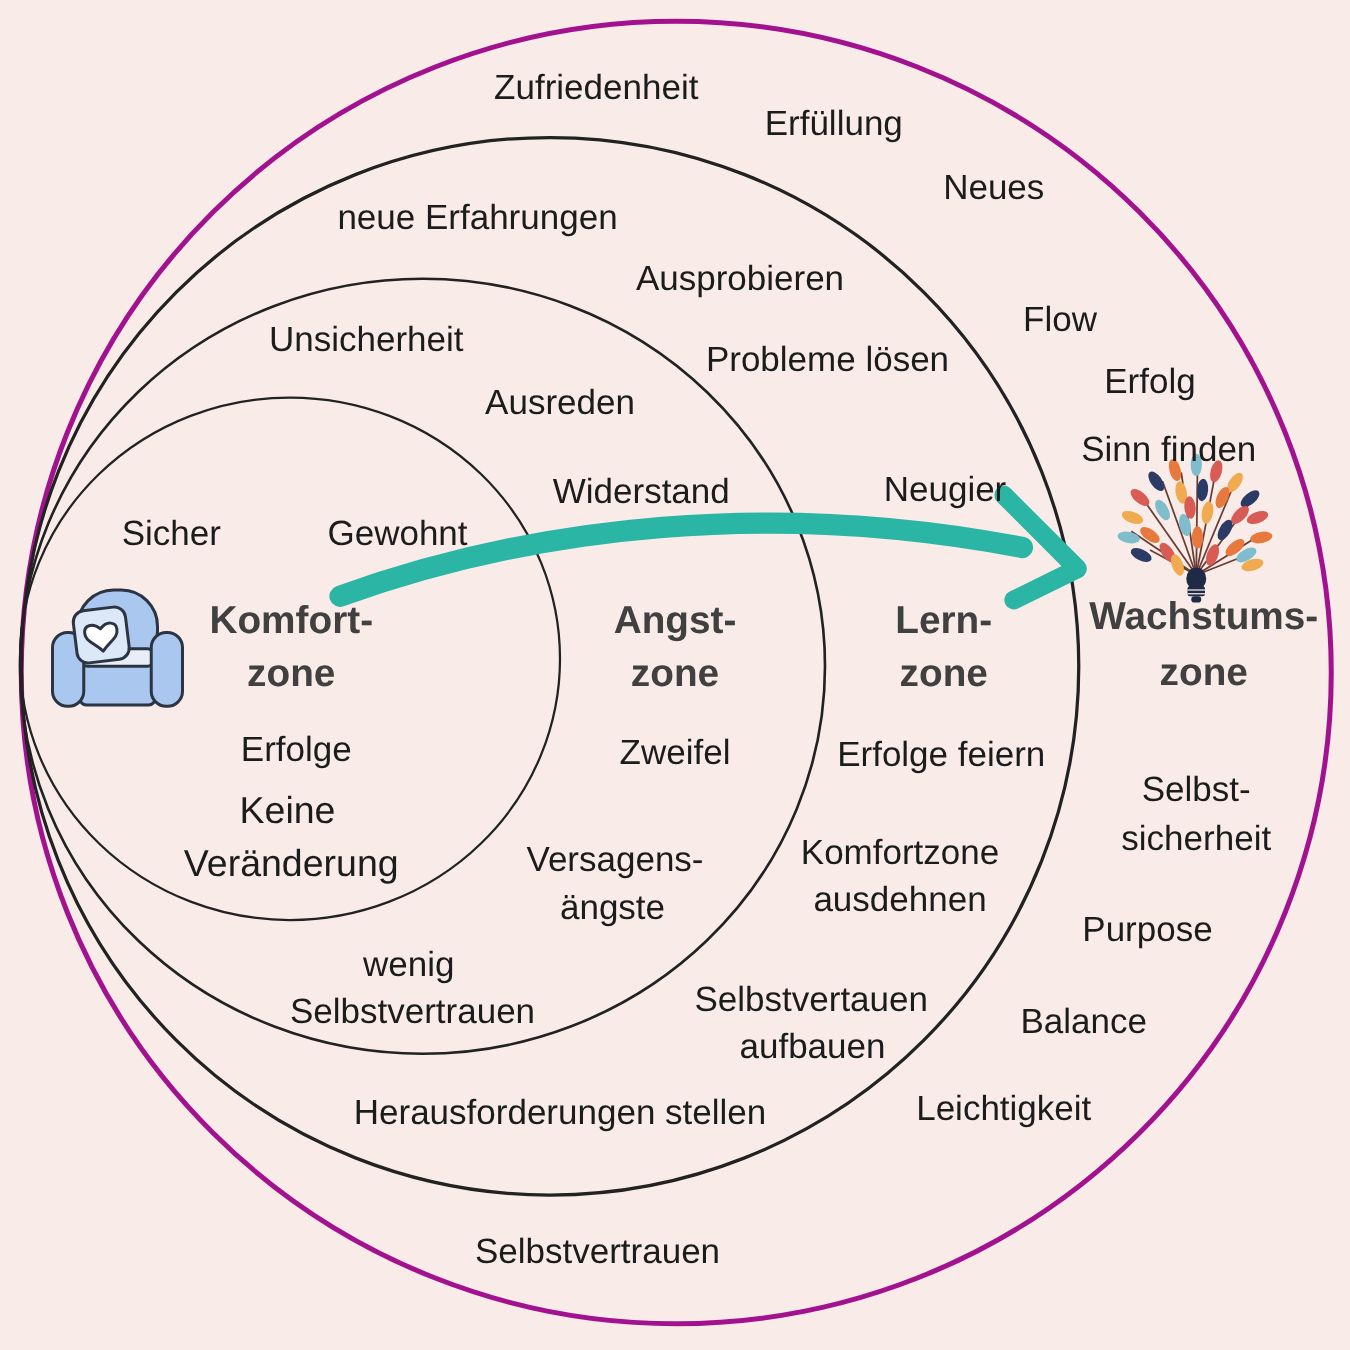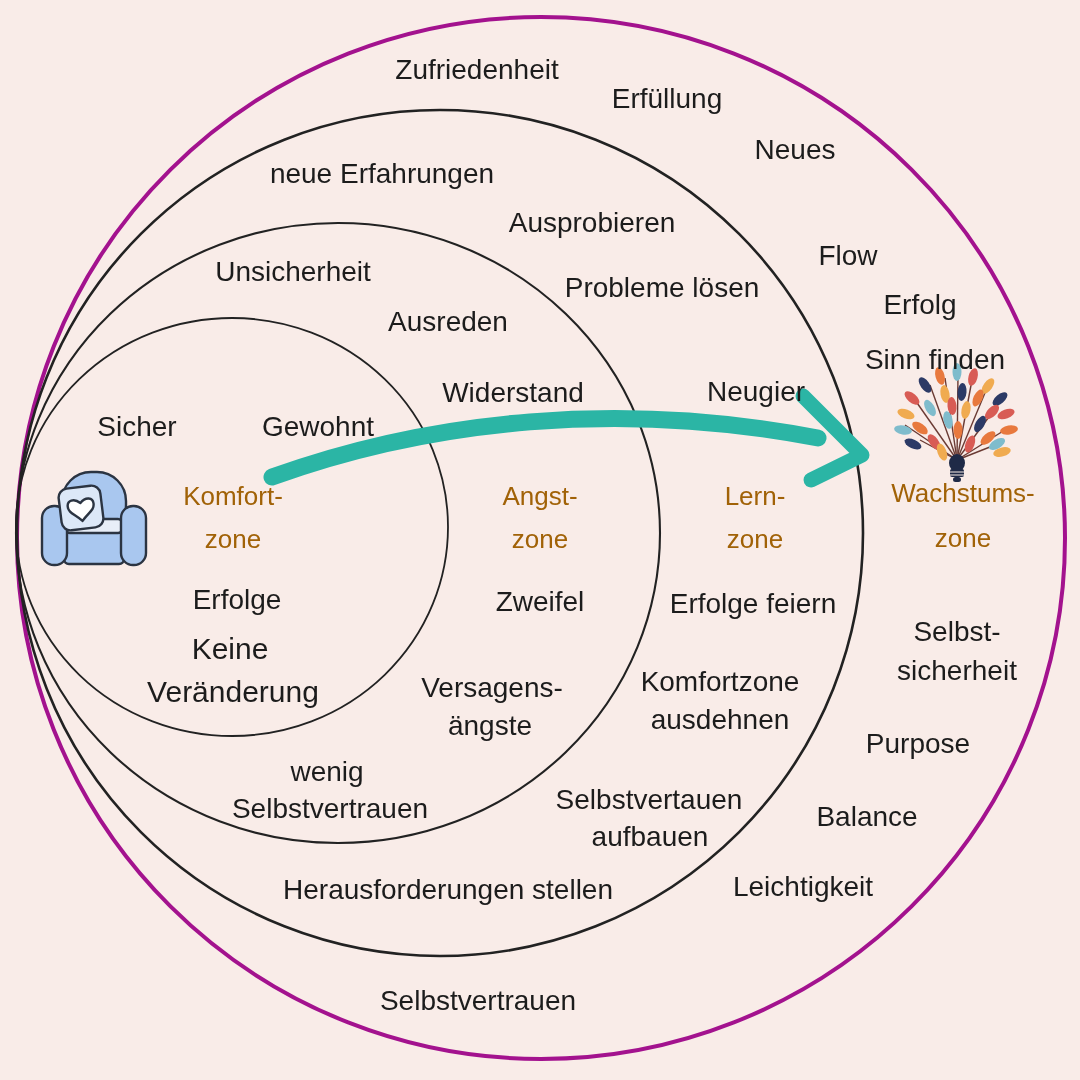--- a/index.html
+++ b/index.html
@@ -16,23 +16,23 @@
     transform:translate(-50%,-50%);
     white-space:nowrap;
     font-size:28px;
     color:#1c1c1c;
     z-index:5;
   }
   .ttl{
     position:absolute;
     transform:translate(-50%,-50%);
     white-space:nowrap;
-    font-size:26px;
-    font-weight:400;
-    color:#a16207;
+    font-size:31px;
+    font-weight:700;
+    color:#404040;
     z-index:5;
   }
   .bold{
     font-weight:400;
     font-size:30px;
   }
 </style>
 </head>
 <body>
 

